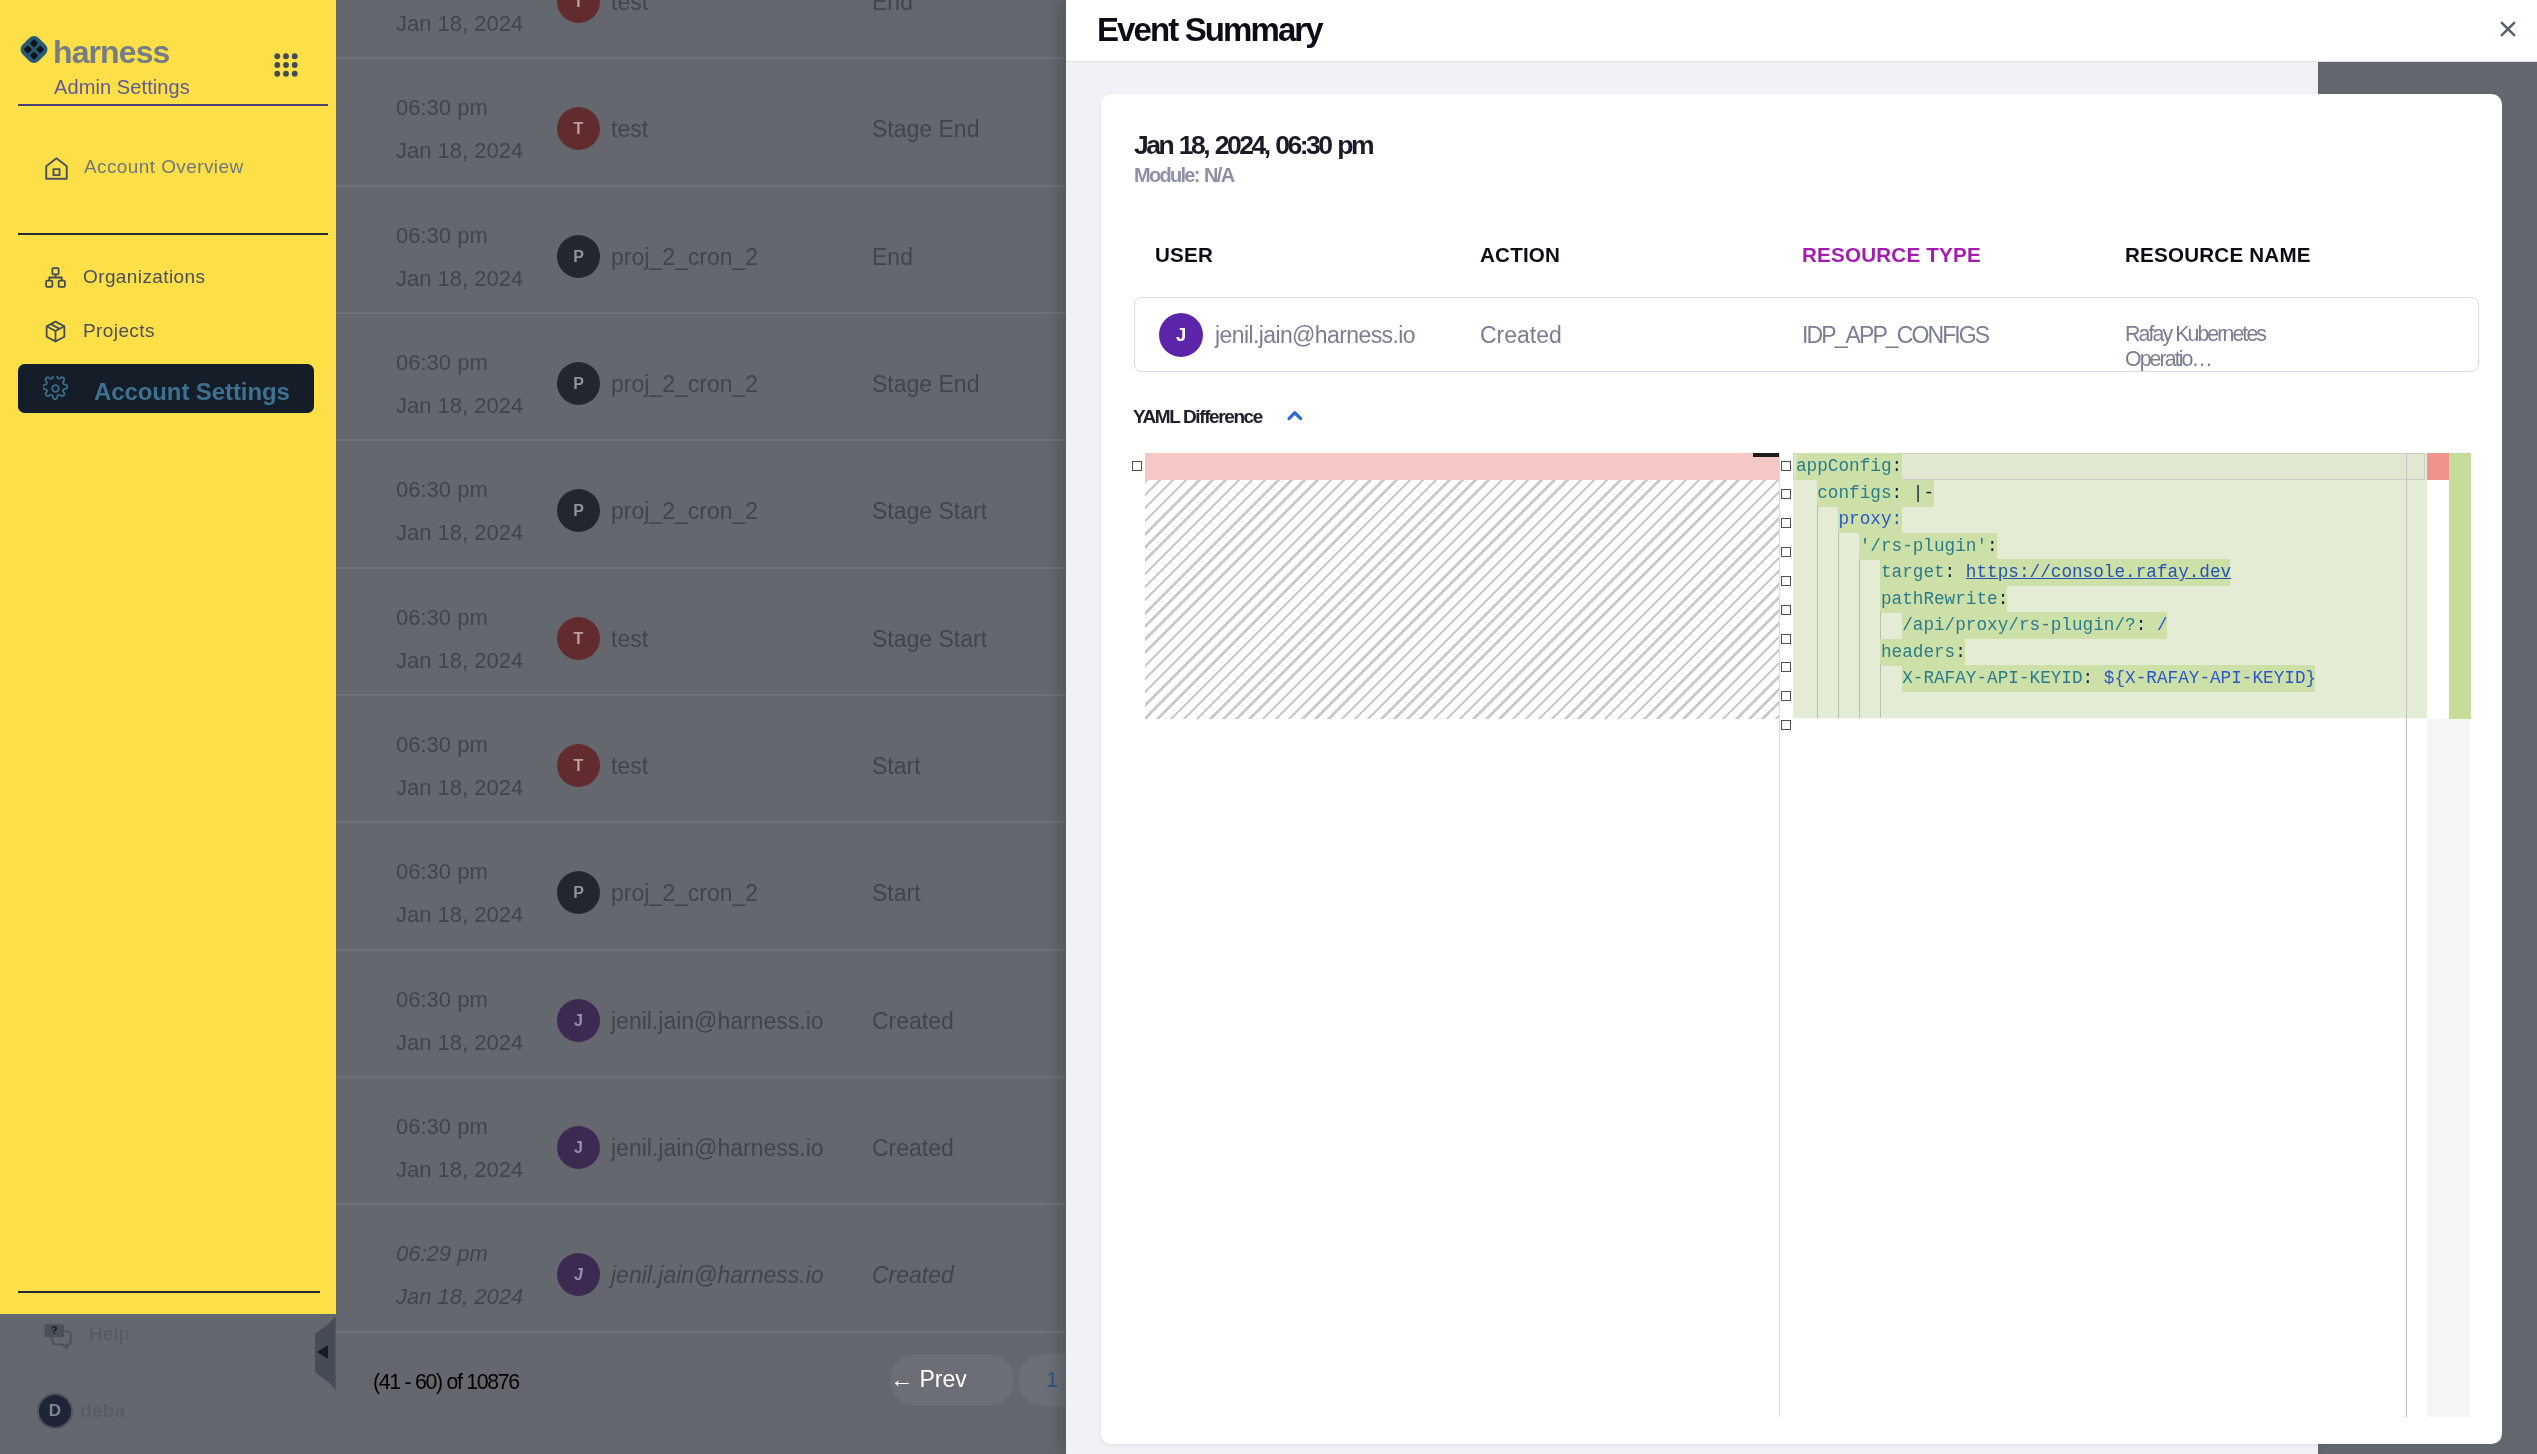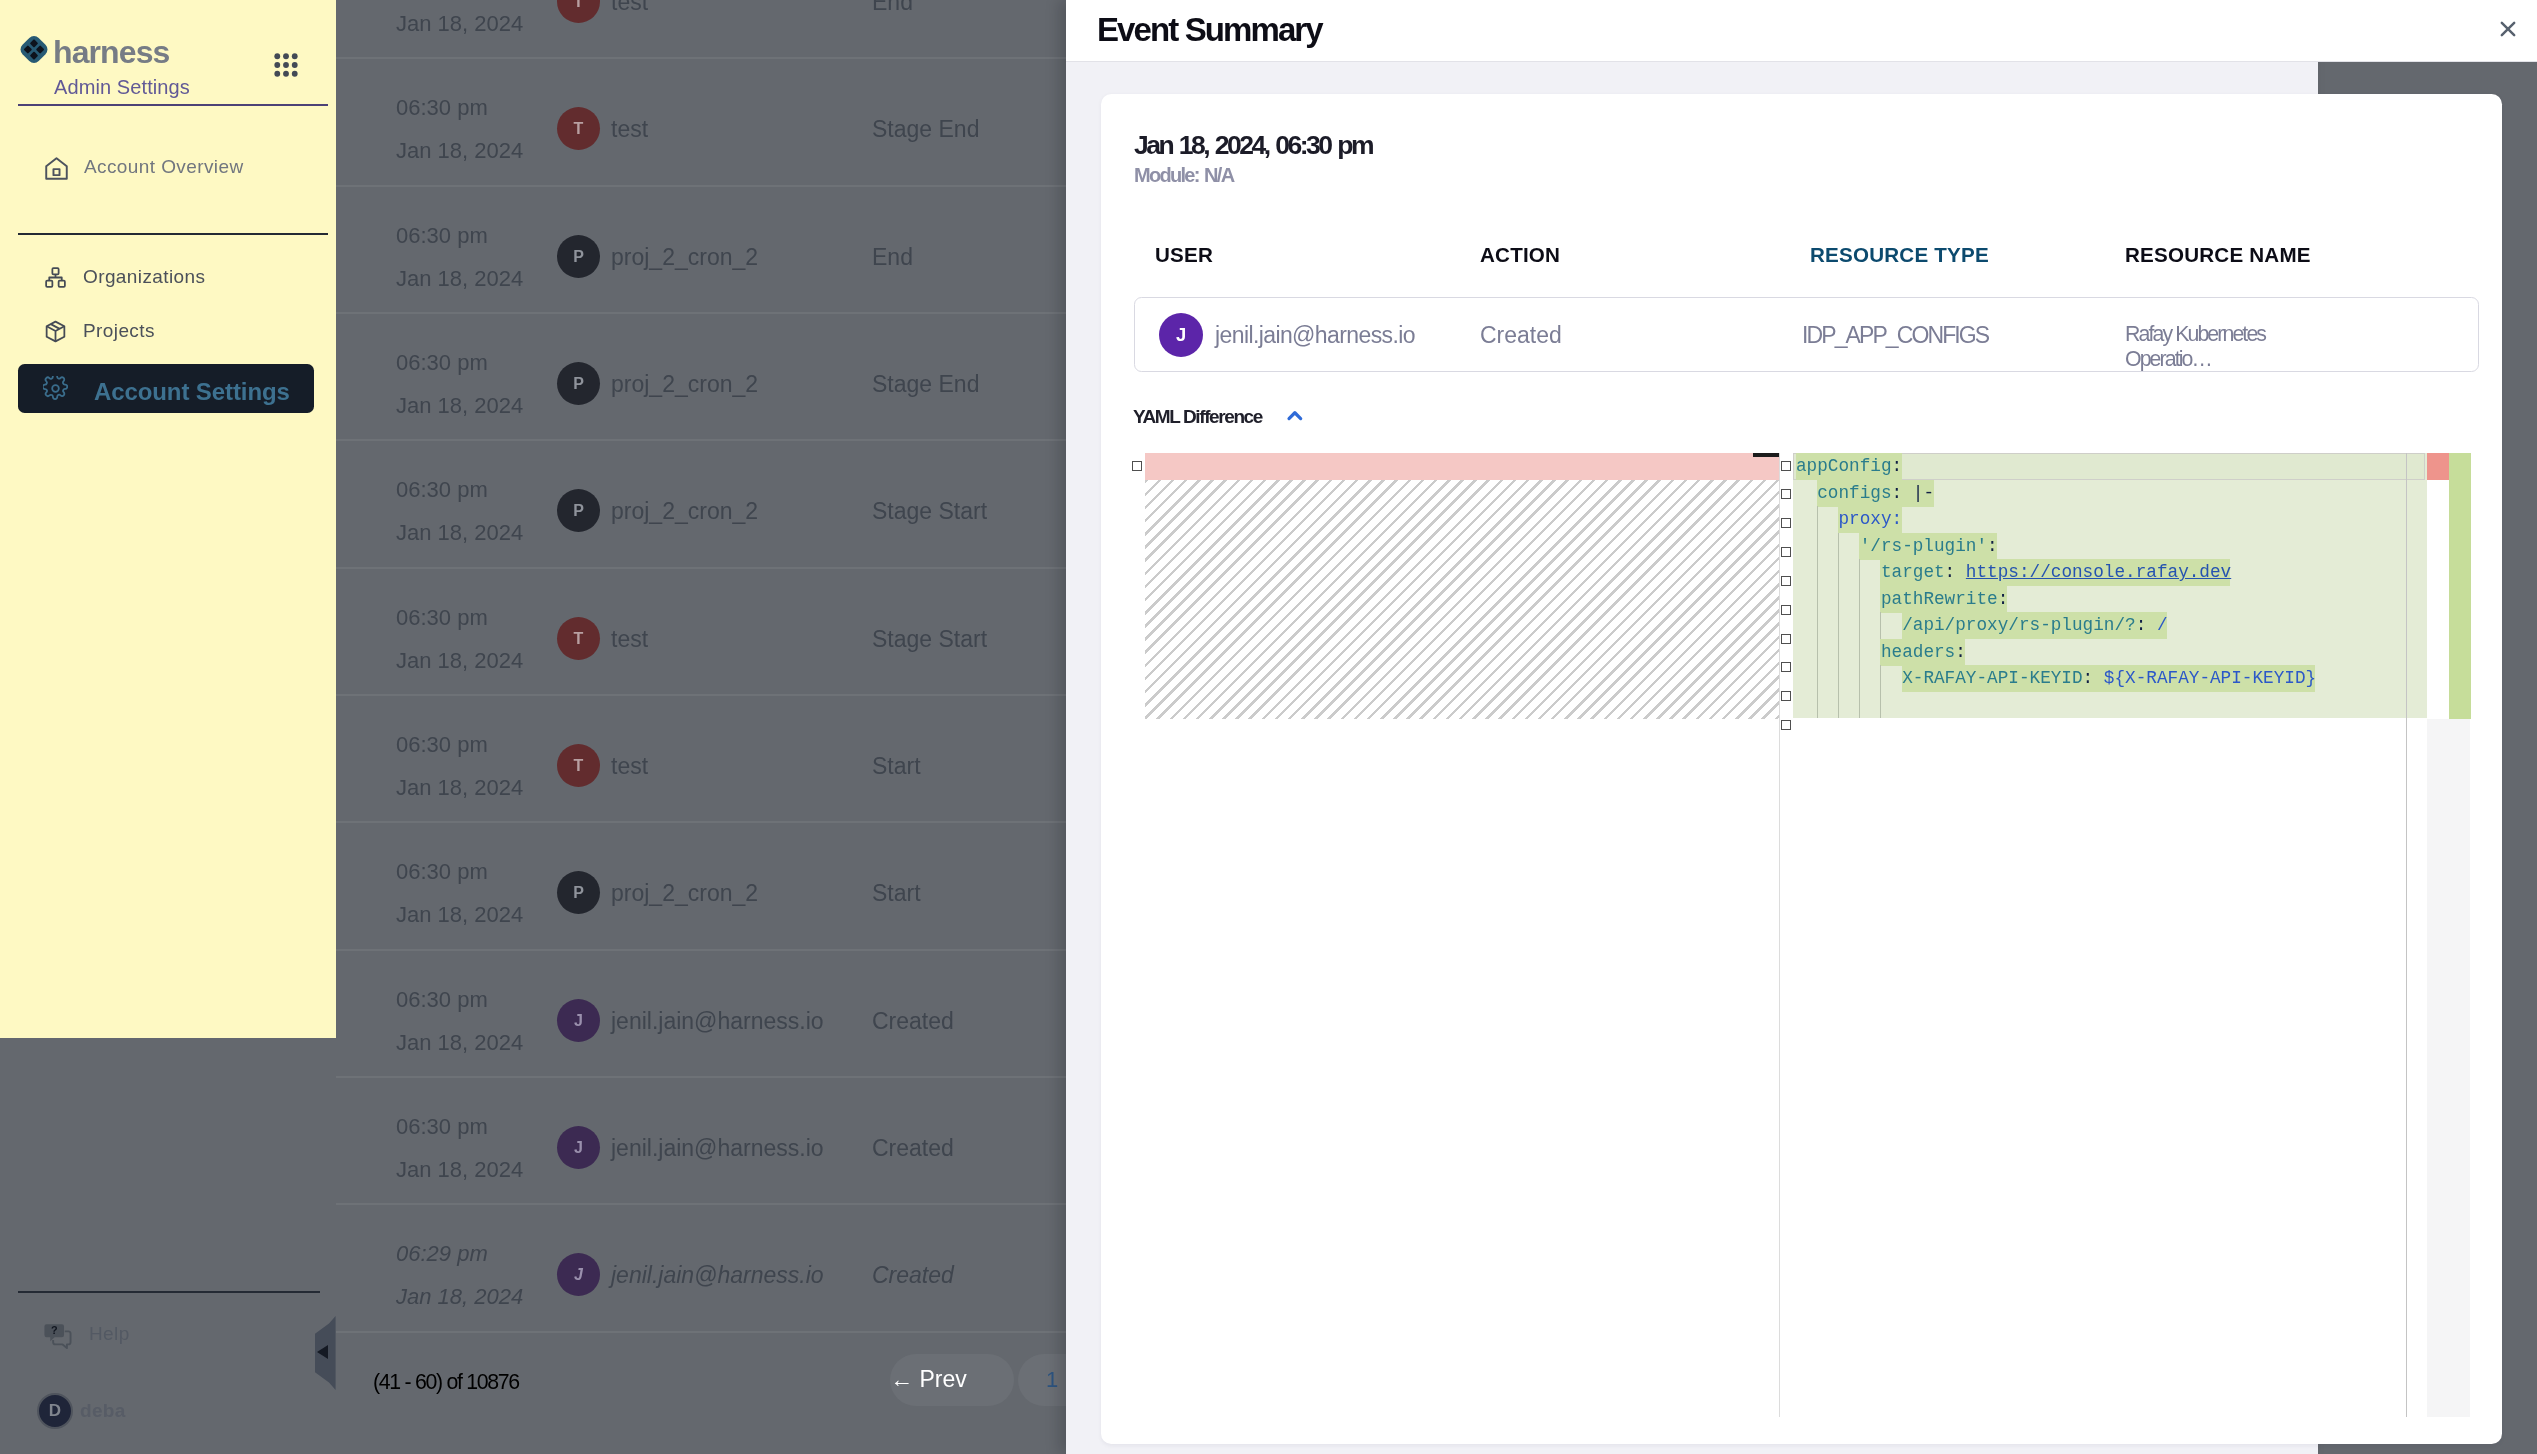--- a/index.html
+++ b/index.html
@@ -100,21 +100,21 @@
   <div class="abs" style="left:0; top:1076px; width:730px; height:1.5px; background:#6e7277;"></div>
   <div class="abs" style="left:0; top:1203px; width:730px; height:1.5px; background:#6e7277;"></div>
   <div class="abs" style="left:0; top:1331px; width:730px; height:1.5px; background:#6e7277;"></div>
   <div class="abs" style="left:37px; top:1370px; font-size:21.3px; font-weight:400; letter-spacing:-1.3px; color:#000000;">(41 - 60) of 10876</div>
   <div class="abs" style="left:554px; top:1354px; width:124px; height:52px; border-radius:26.5px; background:#6b6f75;"></div>
   <div class="abs" style="left:554px; top:1354px; width:124px; height:52px; font-size:23px; color:#ffffff; line-height:51px;">← Prev</div>
   <div class="abs" style="left:682px; top:1354px; width:125px; height:52px; border-radius:26.5px 0 0 26.5px; background:#6b6f75;"></div>
   <div class="abs" style="left:683px; top:1354px; width:66px; height:52px; font-size:22px; color:#2d5480; text-align:center; line-height:51px;">1</div>
 </div>
 
-<div id="sidebar" class="abs" style="left:0; top:0; width:336px; height:1038px; background:#fef9c3; overflow:visible;text-decoration:underline;">
+<div id="sidebar" class="abs" style="left:0; top:0; width:336px; height:1314px; background:#fde047; overflow:visible;text-decoration:underline;">
 
   <svg class="abs" style="left:17px; top:31px;" width="34" height="37" viewBox="0 0 46 50">
     <g transform="translate(23,25)">
       <rect x="-15.5" y="-15.5" width="31" height="31" rx="9" transform="rotate(45)" fill="#275a74"></rect>
       <g fill="#0d121c">
         <rect x="-4.1" y="-12.4" width="8.2" height="8.2" rx="1.4" transform="rotate(45 0 -8.3)"></rect>
         <rect x="-4.1" y="4.2" width="8.2" height="8.2" rx="1.4" transform="rotate(45 0 8.3)"></rect>
         <rect x="-12.4" y="-4.1" width="8.2" height="8.2" rx="1.4" transform="rotate(45 -8.3 0)"></rect>
         <rect x="4.2" y="-4.1" width="8.2" height="8.2" rx="1.4" transform="rotate(45 8.3 0)"></rect>
       </g>
@@ -184,21 +184,21 @@
   <div class="abs" style="left:0; top:0; width:1472px; height:62px; background:#fff; border-bottom:1.5px solid #e2e2e8;"></div>
   <div class="abs" style="left:31px; top:11px; font-size:33px; font-weight:700; letter-spacing:-1.9px; color:#0d0d16;">Event Summary</div>
   <svg class="abs" style="left:1434px; top:21.3px;" width="16" height="16" viewBox="0 0 22 22" stroke="#57616e" stroke-width="3.4" stroke-linecap="round">
       <path d="M2.5 2.5 L19.5 19.5 M19.5 2.5 L2.5 19.5"></path>
     </svg>
   <div class="abs" style="left:35px; top:94px; width:1401px; height:1350px; background:#fff; border-radius:10.3px; box-shadow:0 1.5px 4.4px rgba(40,41,61,0.06);"></div>
   <div class="abs" style="left:68px; top:130px; font-size:26.5px; font-weight:700; letter-spacing:-2.5px; word-spacing:1.8px; color:#1c1c28;">Jan 18, 2024, 06:30 pm</div>
   <div class="abs" style="left:68px; top:164px; font-size:20px; font-weight:600; letter-spacing:-1.7px; word-spacing:1.5px; color:#8f90a7;">Module: N/A</div>
   <div class="abs" style="left:89px; top:243px; font-size:20.6px; font-weight:700; letter-spacing:0.2px; color:#0c0c16;">USER</div>
   <div class="abs" style="left:414px; top:243px; font-size:20.6px; font-weight:700; letter-spacing:0.2px; color:#0c0c16;">ACTION</div>
-  <div class="abs" style="left:736px; top:243px; font-size:20.6px; font-weight:700; letter-spacing:0.2px; color:#0c4a6e;margin-left:8px;">RESOURCE TYPE</div>
+  <div class="abs" style="left:736px; top:243px; font-size:20.6px; font-weight:700; letter-spacing:0.2px; color:#a21caf;">RESOURCE TYPE</div>
   <div class="abs" style="left:1059px; top:243px; font-size:20.6px; font-weight:700; letter-spacing:0.2px; color:#0c0c16;">RESOURCE NAME</div>
   <div class="abs" style="left:68px; top:297px; width:1345px; height:75px; border:1.5px solid #d9d9e2; border-radius:7.4px;"></div>
   <div class="abs" style="left:93px; top:313px; width:44px; height:44px; border-radius:50%; background:#5c25a9; color:#fff; font-size:18.4px; font-weight:700; text-align:center; line-height:44px;">J</div>
   <div class="abs" style="left:149px; top:322px; font-size:23px; letter-spacing:-0.6px; color:#7b7d95;">jenil.jain@harness.io</div>
   <div class="abs" style="left:414px; top:322px; font-size:23px; color:#7b7d95;">Created</div>
   <div class="abs" style="left:736px; top:322px; font-size:23px; letter-spacing:-1.9px; color:#7b7d95;">IDP_APP_CONFIGS</div>
   <div class="abs" style="left:1059px; top:322px; font-size:21.3px; letter-spacing:-1.9px; color:#7b7d95;">Rafay Kubernetes Operatio…</div>
   <div class="abs" style="left:67px; top:406px; font-size:19px; font-weight:700; letter-spacing:-1.4px; color:#20202b;">YAML Difference</div>
   <svg class="abs" style="left:220px; top:408px;" width="17.7" height="16" viewBox="0 0 24 22" fill="none" stroke="#2f6bd8" stroke-width="4.5" stroke-linecap="round" stroke-linejoin="round">
       <path d="M4 14.5 L12 6.5 L20 14.5"></path>

